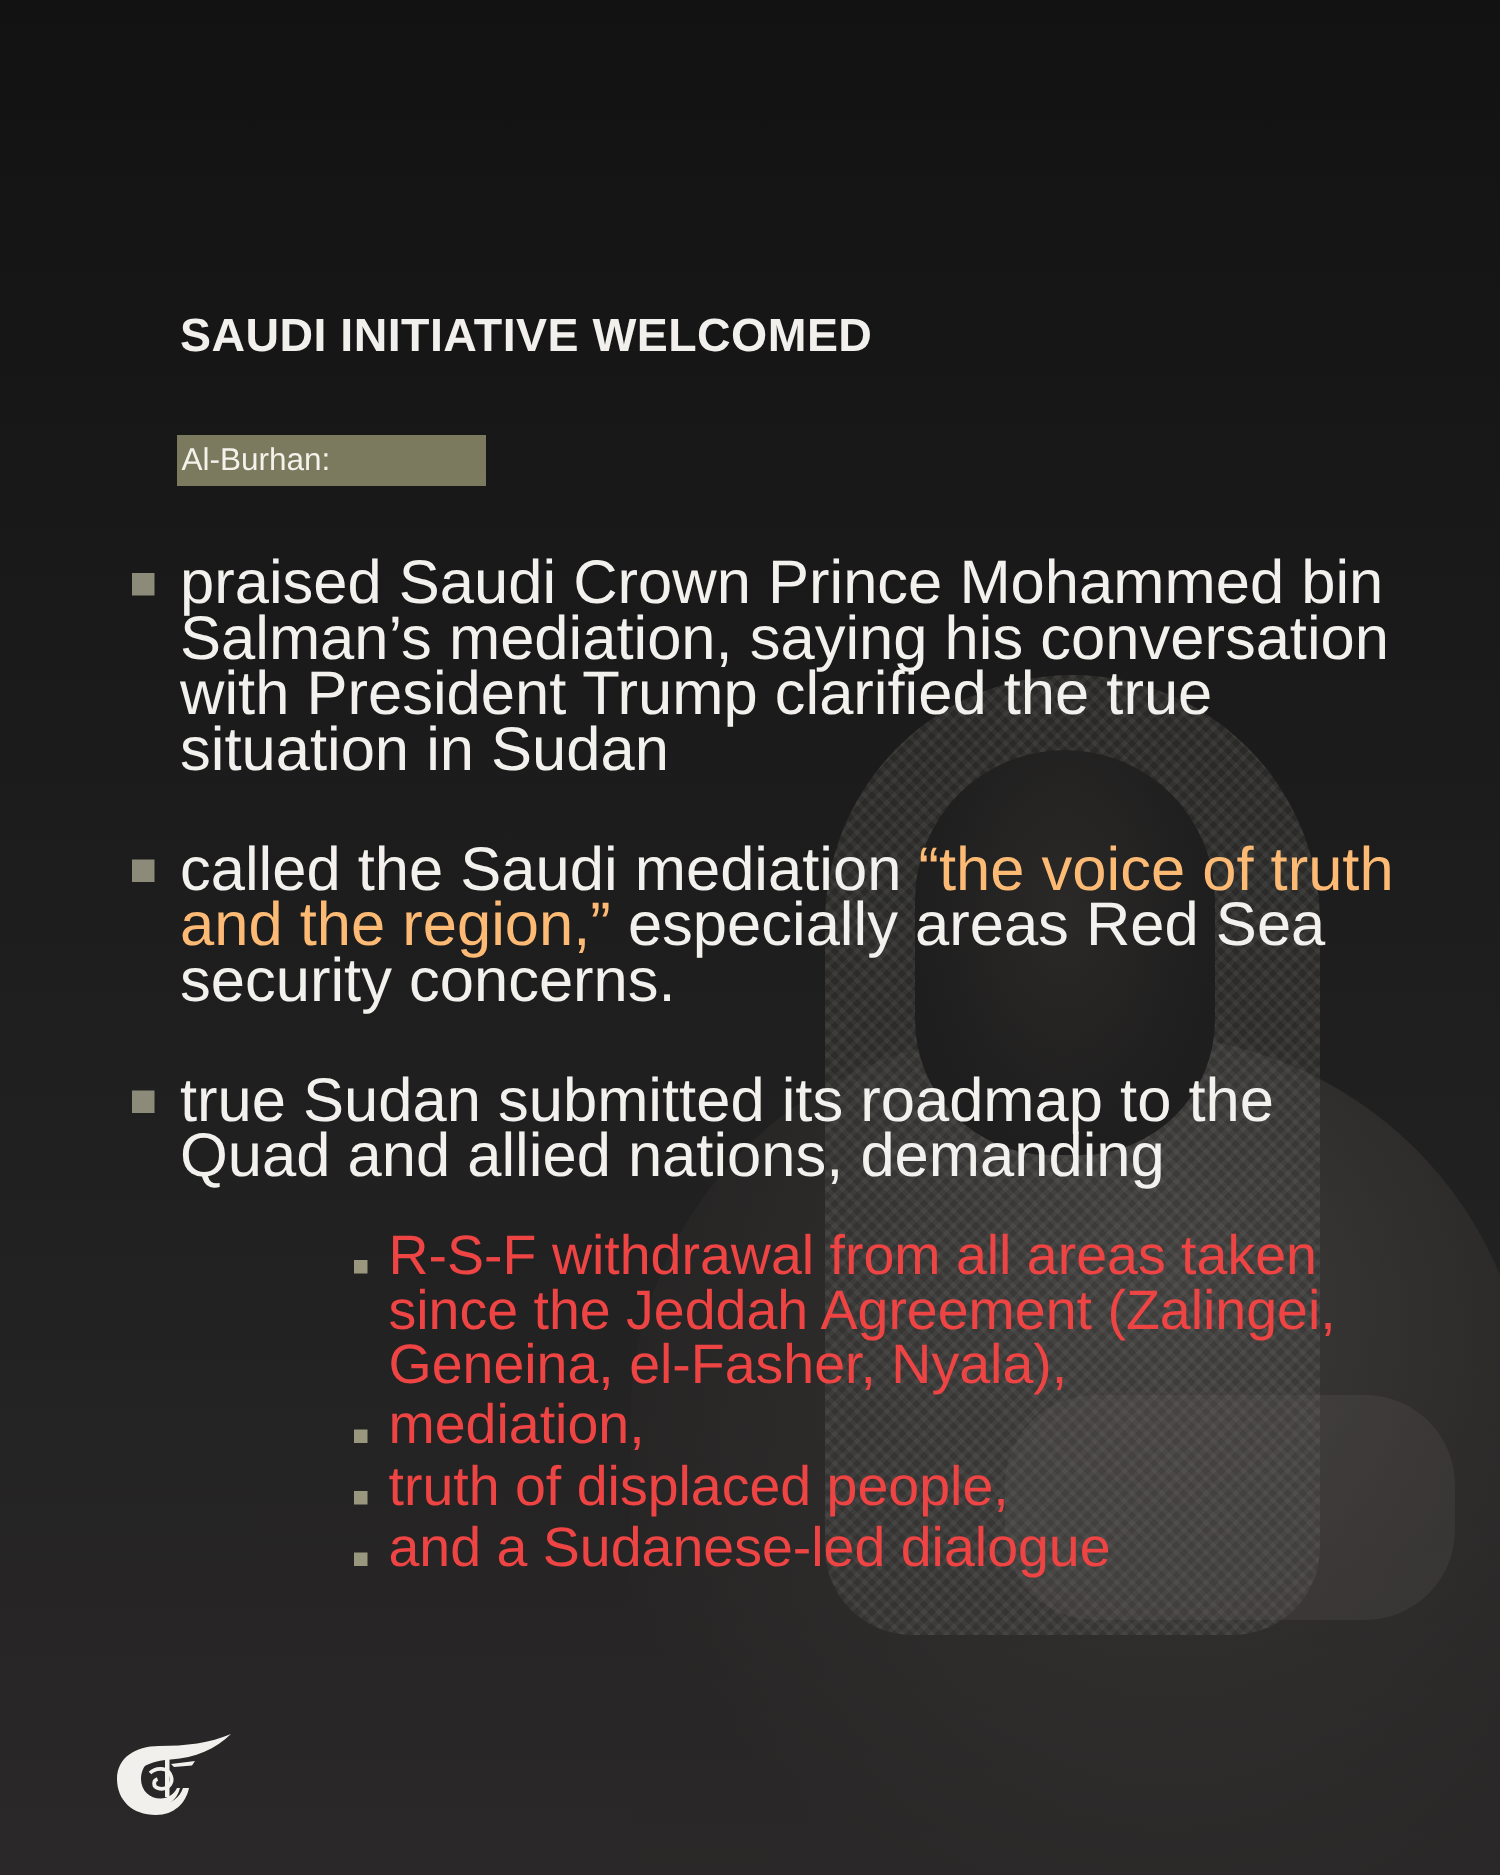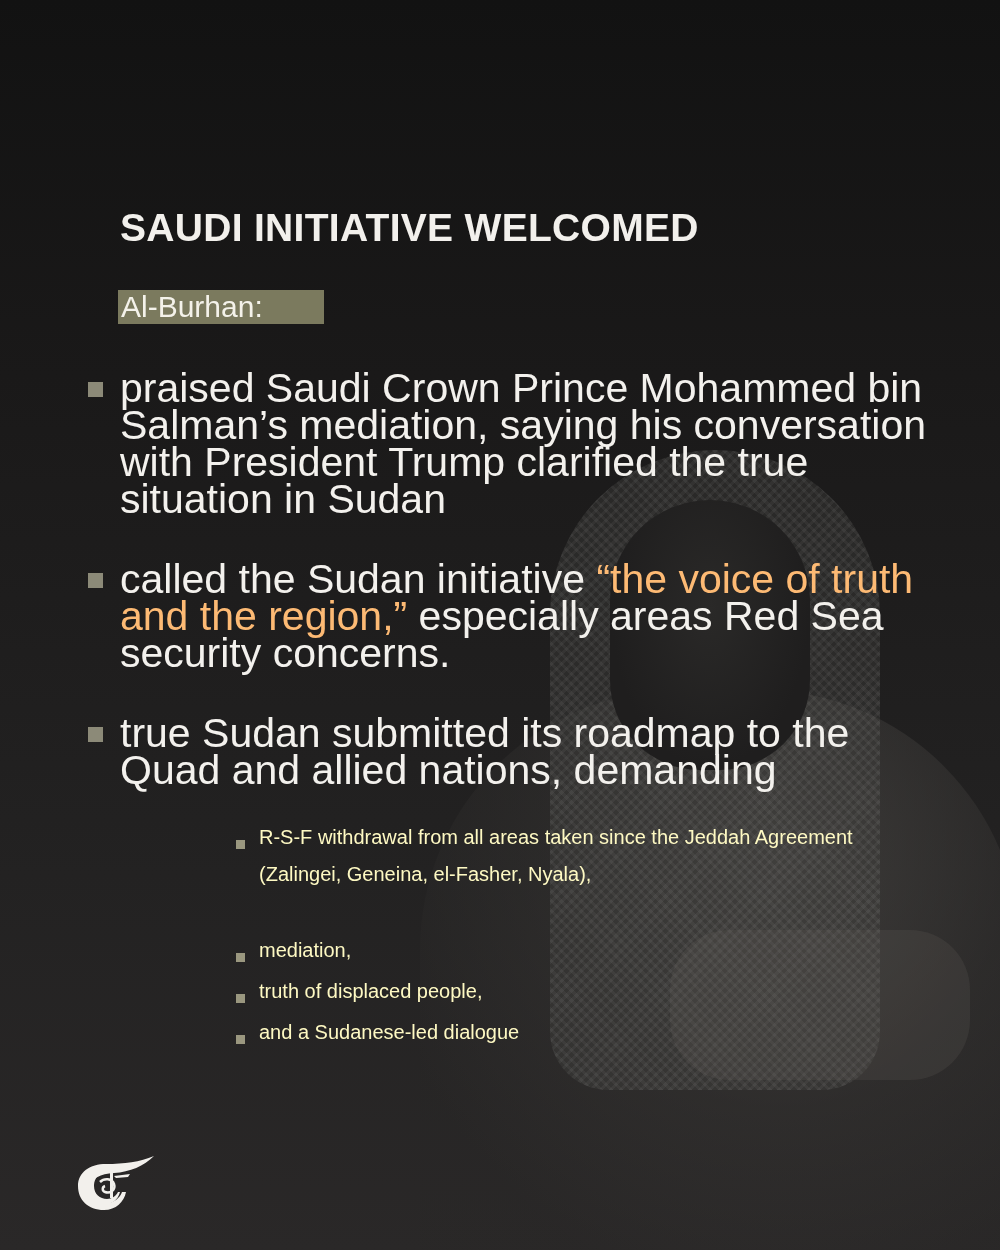--- a/index.html
+++ b/index.html
@@ -40,29 +40,29 @@
     position: absolute; left: 250px; top: 500px; width: 300px; height: 150px;
     border-radius: 60px;
     background: rgba(110,106,100,0.18);
   }
 
   .content { position: absolute; left: 0; top: 0; width: 1000px; height: 1250px; }
 
   .title {
     position: absolute; left: 120px; top: 206px;
     font-family: "Liberation Sans", sans-serif;
-    font-weight: 700; font-size: 39px; letter-spacing: 0.3px;
+    font-weight: 700; font-size: 31px; letter-spacing: 0.3px;
     color: #f2f0ec;
   }
   .speaker {
     position: absolute; left: 118px; top: 290px;
     width: 206px; height: 34px;
     background: #7b7a5e;
     color: #f4f2ea;
-    font-size: 30px; line-height: 34px;
+    font-size: 21px; line-height: 34px;
     padding-left: 3px; box-sizing: border-box;
   }
   .bullet {
     position: absolute; left: 88px; width: 860px;
   }
   .bullet .sq {
     position: absolute; left: 0; top: 12px;
     width: 15px; height: 15px; background: #8c8a78;
   }
   .bullet .txt {
@@ -73,21 +73,21 @@
 
   .sub {
     position: absolute; left: 236px; width: 660px;
   }
   .sub .sq {
     position: absolute; left: 0; top: 21px;
     width: 9px; height: 9px; background: #9a977f;
   }
   .sub .txt {
     position: absolute; left: 23px; top: 0; width: 640px;
-    color: #fef9c3; font-size: 20px; line-height: 36.5px;
+    color: #ef4444; font-size: 37px; line-height: 36.5px;
   }
 
   .logo {
     position: absolute; left: 56px; top: 1156px; width: 100px; height: 60px;
   }
 </style>
 </head>
 <body>
 
 <div class="bg-top"></div>
@@ -105,21 +105,21 @@
 
   <div class="speaker">Al-Burhan:</div>
 
   <div class="bullet" style="top:370px;">
     <span class="sq"></span>
     <div class="txt">praised Saudi Crown Prince Mohammed bin Salman’s mediation, saying his conversation with President Trump clarified the true situation in Sudan</div>
   </div>
 
   <div class="bullet" style="top:561px;">
     <span class="sq"></span>
-    <div class="txt"><span>called the Sudan initiative </span><span class="accent">“the voice of truth and the region,”</span><span> especially areas Red Sea security concerns.</span></div>
+    <div class="txt"><span>called the Saudi mediation </span><span class="accent">“the voice of truth and the region,”</span><span> especially areas Red Sea security concerns.</span></div>
   </div>
 
   <div class="bullet" style="top:715px;">
     <span class="sq"></span>
     <div class="txt">true Sudan submitted its roadmap to the Quad and allied nations, demanding</div>
   </div>
 
   <div class="sub" style="top:819px;">
     <span class="sq"></span>
     <div class="txt">R-S-F withdrawal from all areas taken since the Jeddah Agreement (Zalingei, Geneina, el-Fasher, Nyala),</div>

